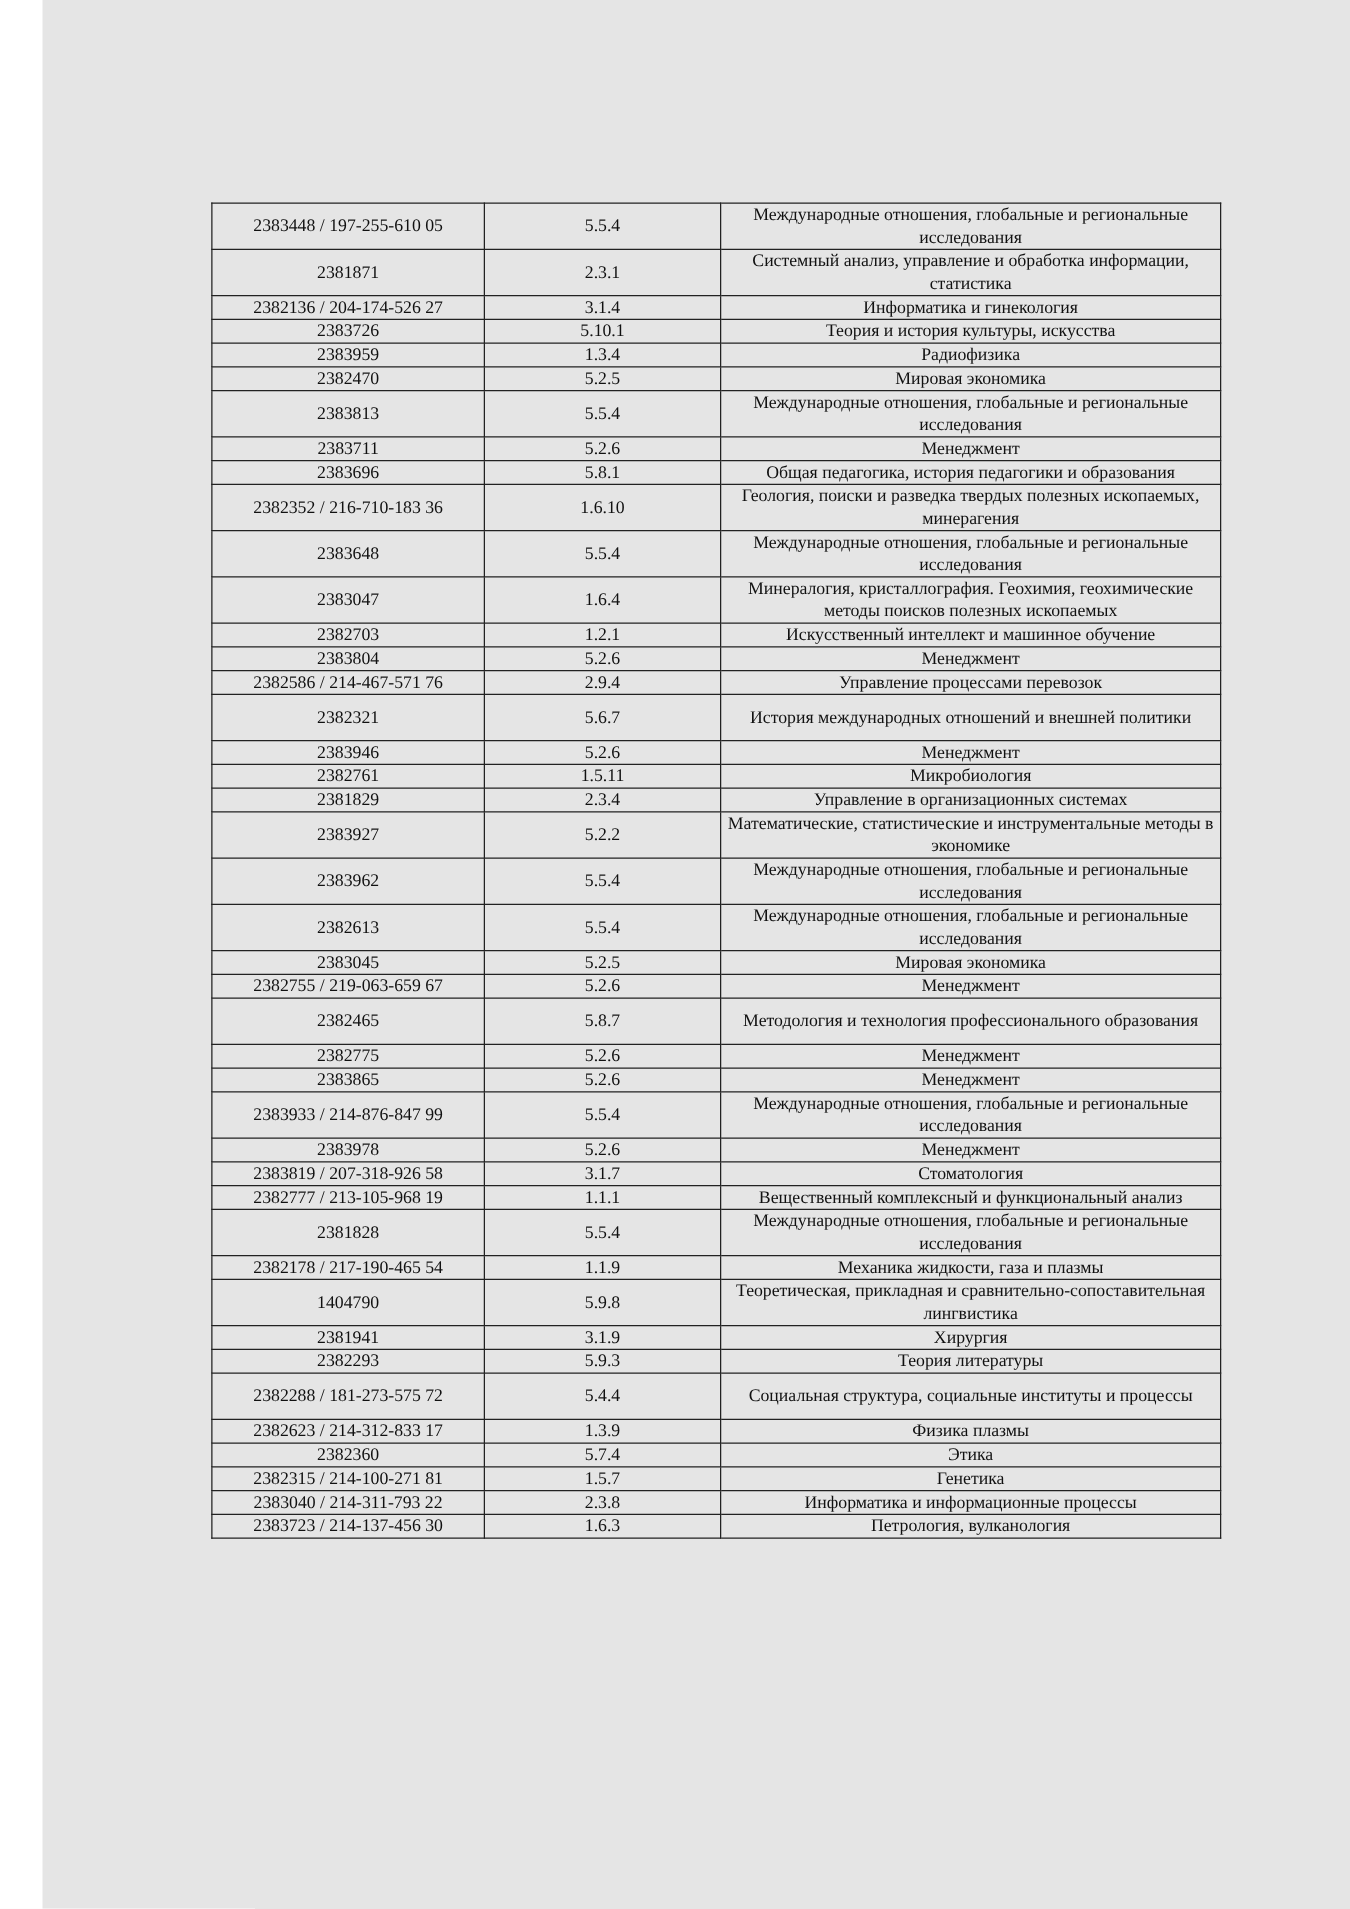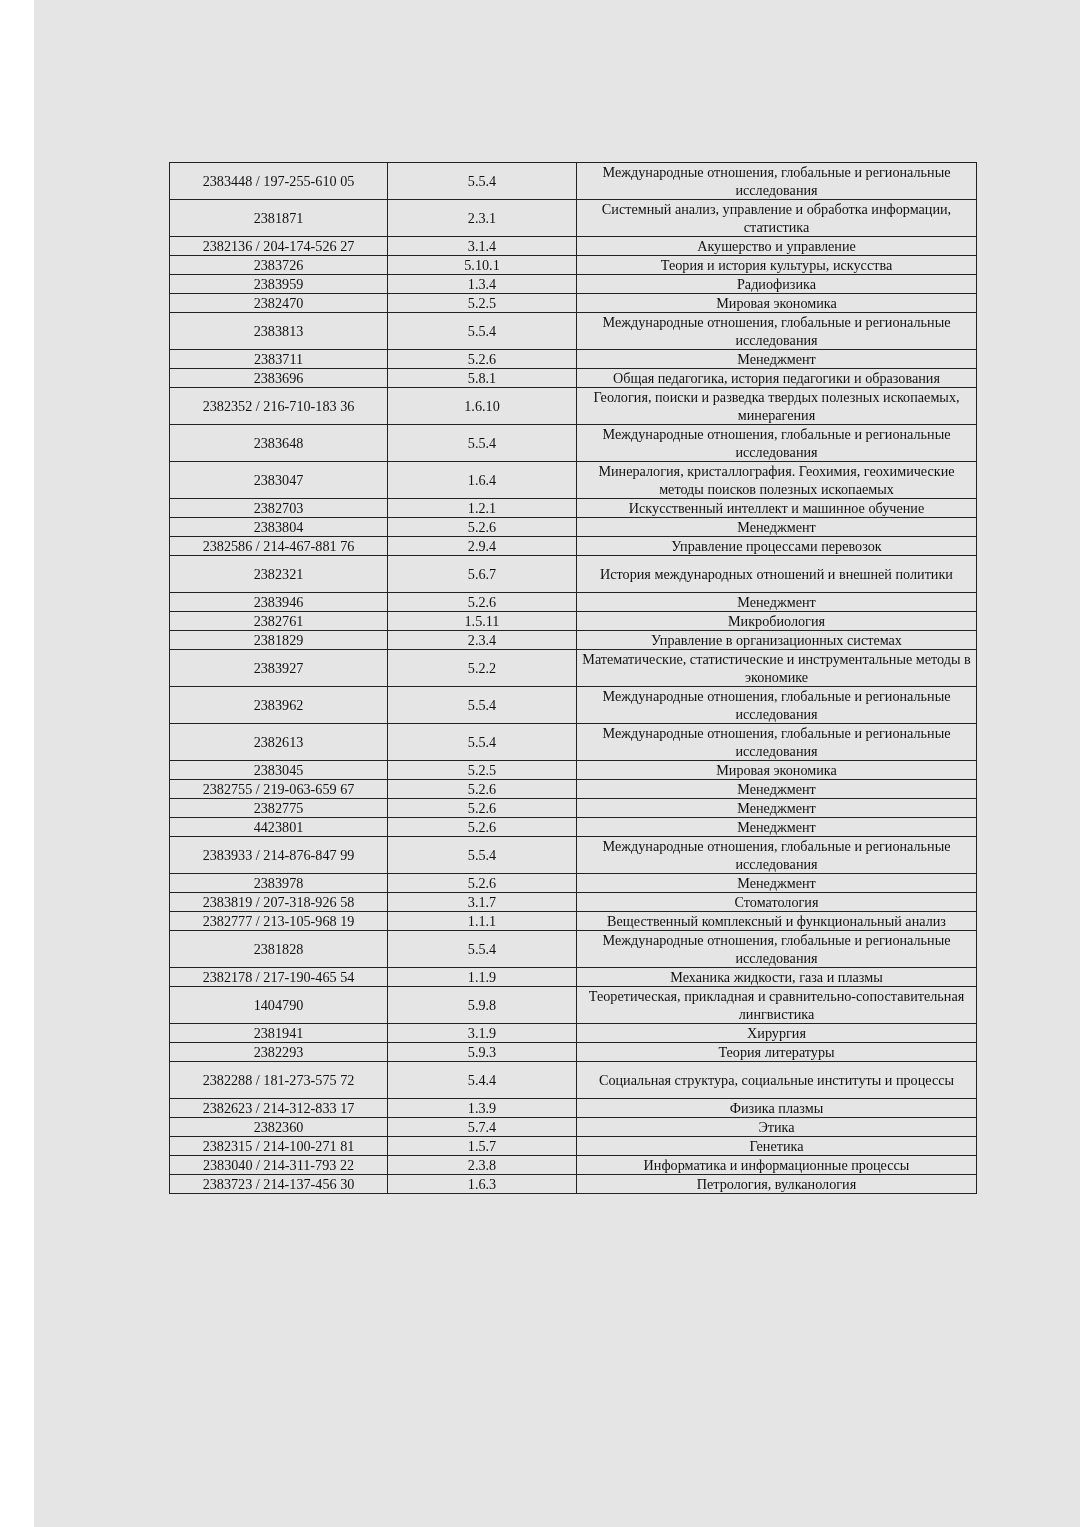--- a/index.html
+++ b/index.html
@@ -37,21 +37,21 @@
           <td>Международные отношения, глобальные и региональные исследования</td>
         </tr>
         <tr class="tall">
           <td>2381871</td>
           <td>2.3.1</td>
           <td>Системный анализ, управление и обработка информации, статистика</td>
         </tr>
         <tr>
           <td>2382136 / 204-174-526 27</td>
           <td>3.1.4</td>
-          <td>Акушерство и управление</td>
+          <td>Информатика и гинекология</td>
         </tr>
         <tr>
           <td>2383726</td>
           <td>5.10.1</td>
           <td>Теория и история культуры, искусства</td>
         </tr>
         <tr>
           <td>2383959</td>
           <td>1.3.4</td>
           <td>Радиофизика</td>
@@ -95,21 +95,21 @@
           <td>2382703</td>
           <td>1.2.1</td>
           <td>Искусственный интеллект и машинное обучение</td>
         </tr>
         <tr>
           <td>2383804</td>
           <td>5.2.6</td>
           <td>Менеджмент</td>
         </tr>
         <tr>
-          <td>2382586 / 214-467-881 76</td>
+          <td>2382586 / 214-467-571 76</td>
           <td>2.9.4</td>
           <td>Управление процессами перевозок</td>
         </tr>
         <tr class="tall">
           <td>2382321</td>
           <td>5.6.7</td>
           <td>История международных отношений и внешней политики</td>
         </tr>
         <tr>
           <td>2383946</td>
@@ -144,27 +144,32 @@
         <tr>
           <td>2383045</td>
           <td>5.2.5</td>
           <td>Мировая экономика</td>
         </tr>
         <tr>
           <td>2382755 / 219-063-659 67</td>
           <td>5.2.6</td>
           <td>Менеджмент</td>
         </tr>
+        <tr class="tall">
+          <td>2382465</td>
+          <td>5.8.7</td>
+          <td>Методология и технология профессионального образования</td>
+        </tr>
         <tr>
           <td>2382775</td>
           <td>5.2.6</td>
           <td>Менеджмент</td>
         </tr>
         <tr>
-          <td>4423801</td>
+          <td>2383865</td>
           <td>5.2.6</td>
           <td>Менеджмент</td>
         </tr>
         <tr class="tall">
           <td>2383933 / 214-876-847 99</td>
           <td>5.5.4</td>
           <td>Международные отношения, глобальные и региональные исследования</td>
         </tr>
         <tr>
           <td>2383978</td>

